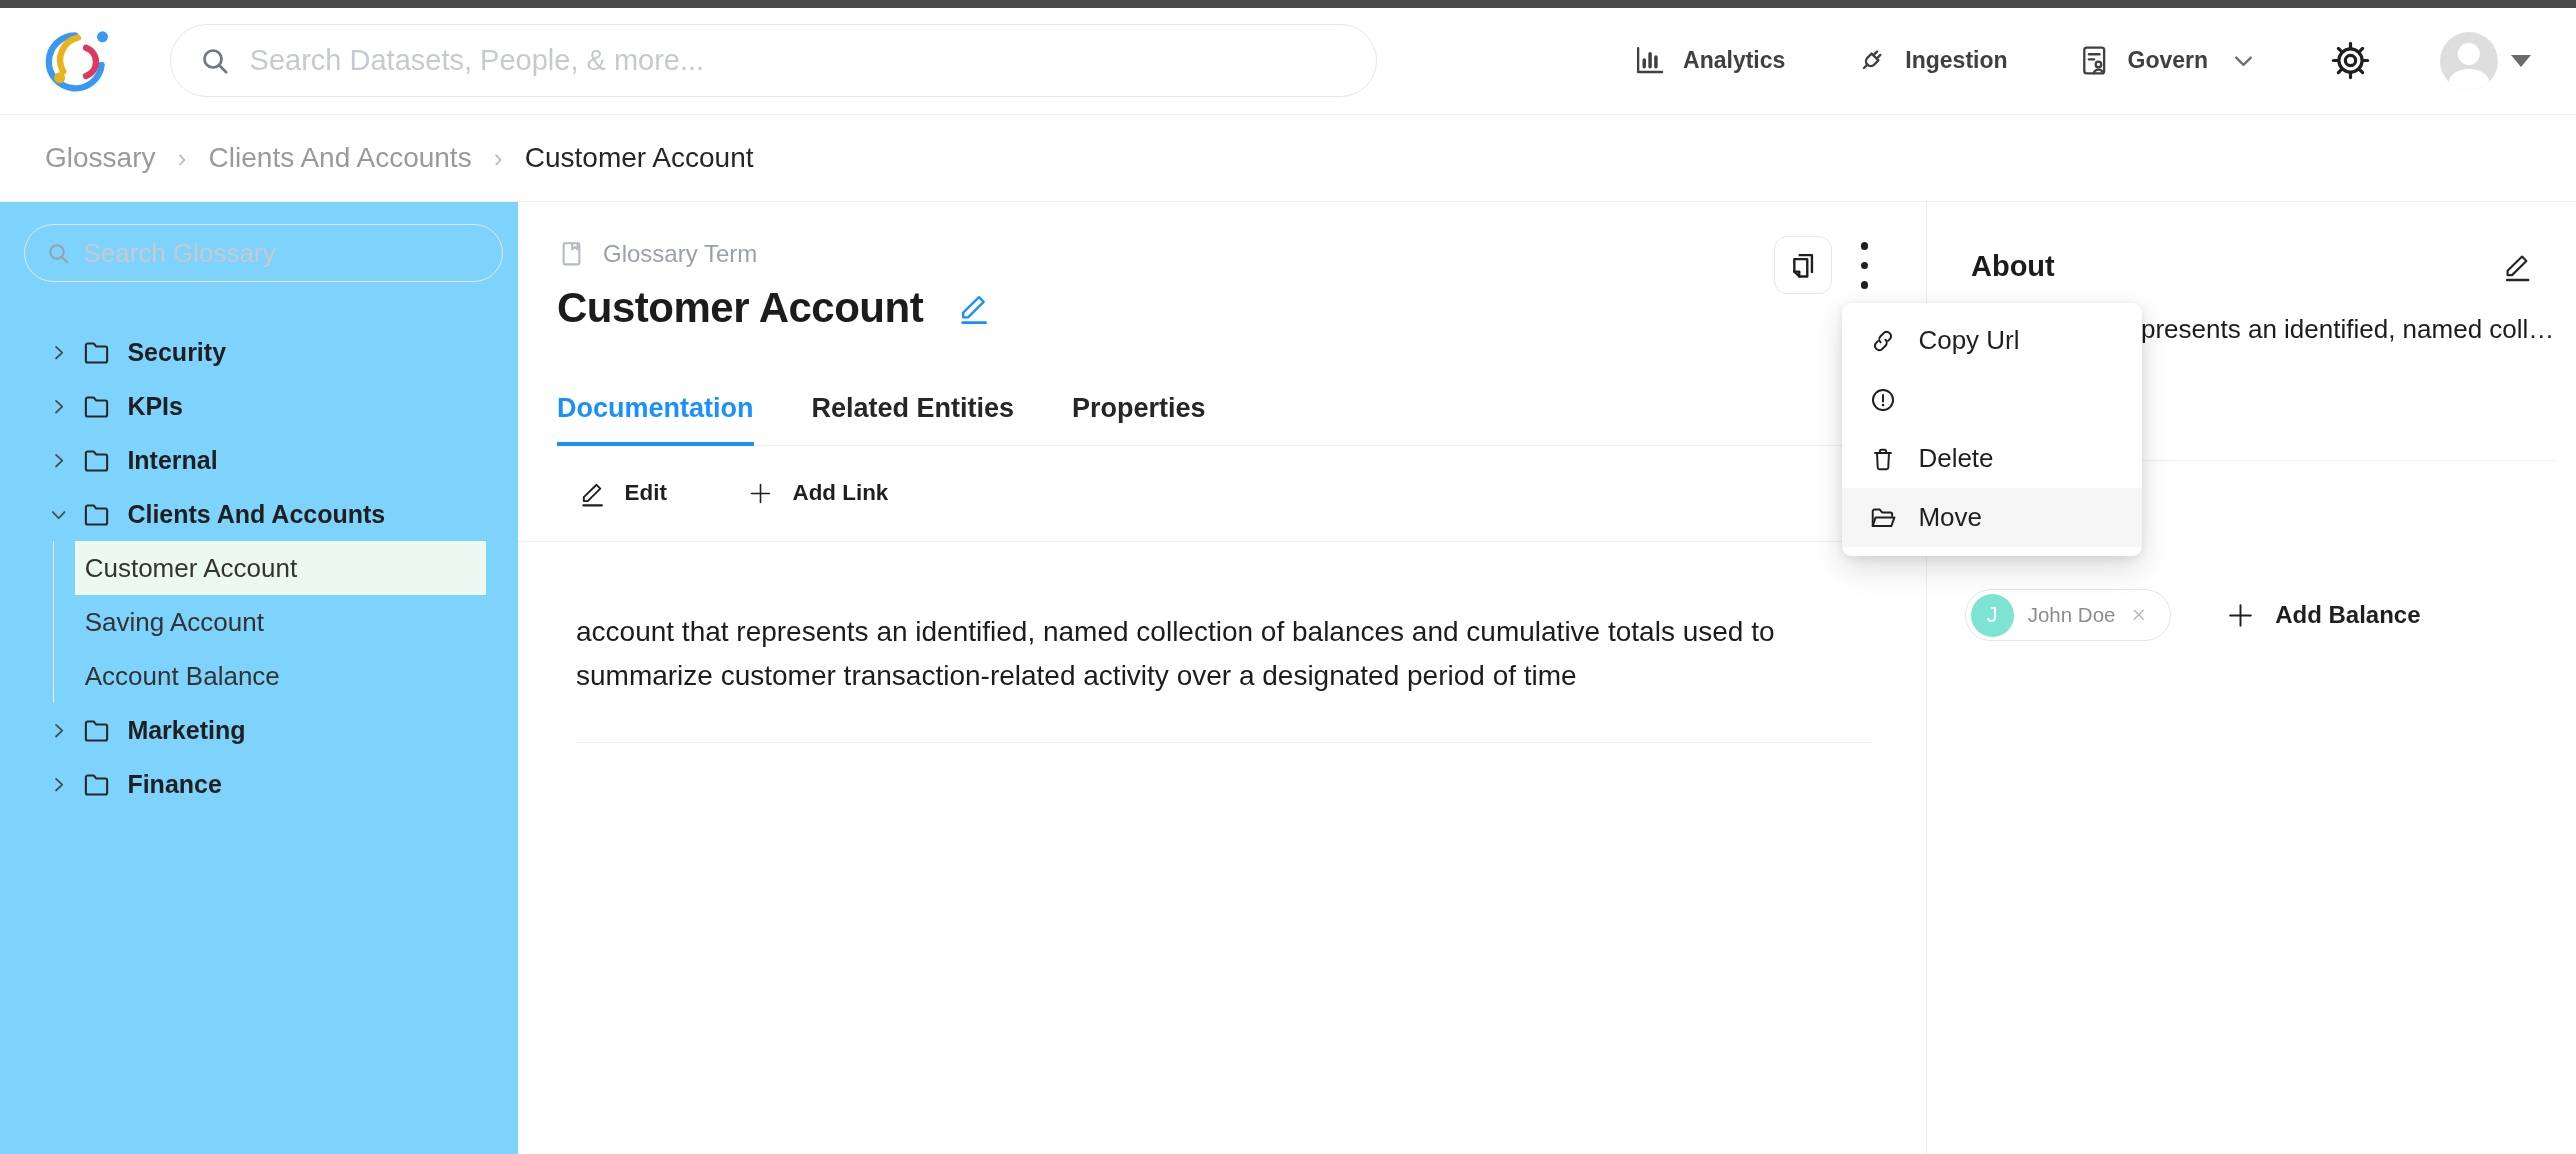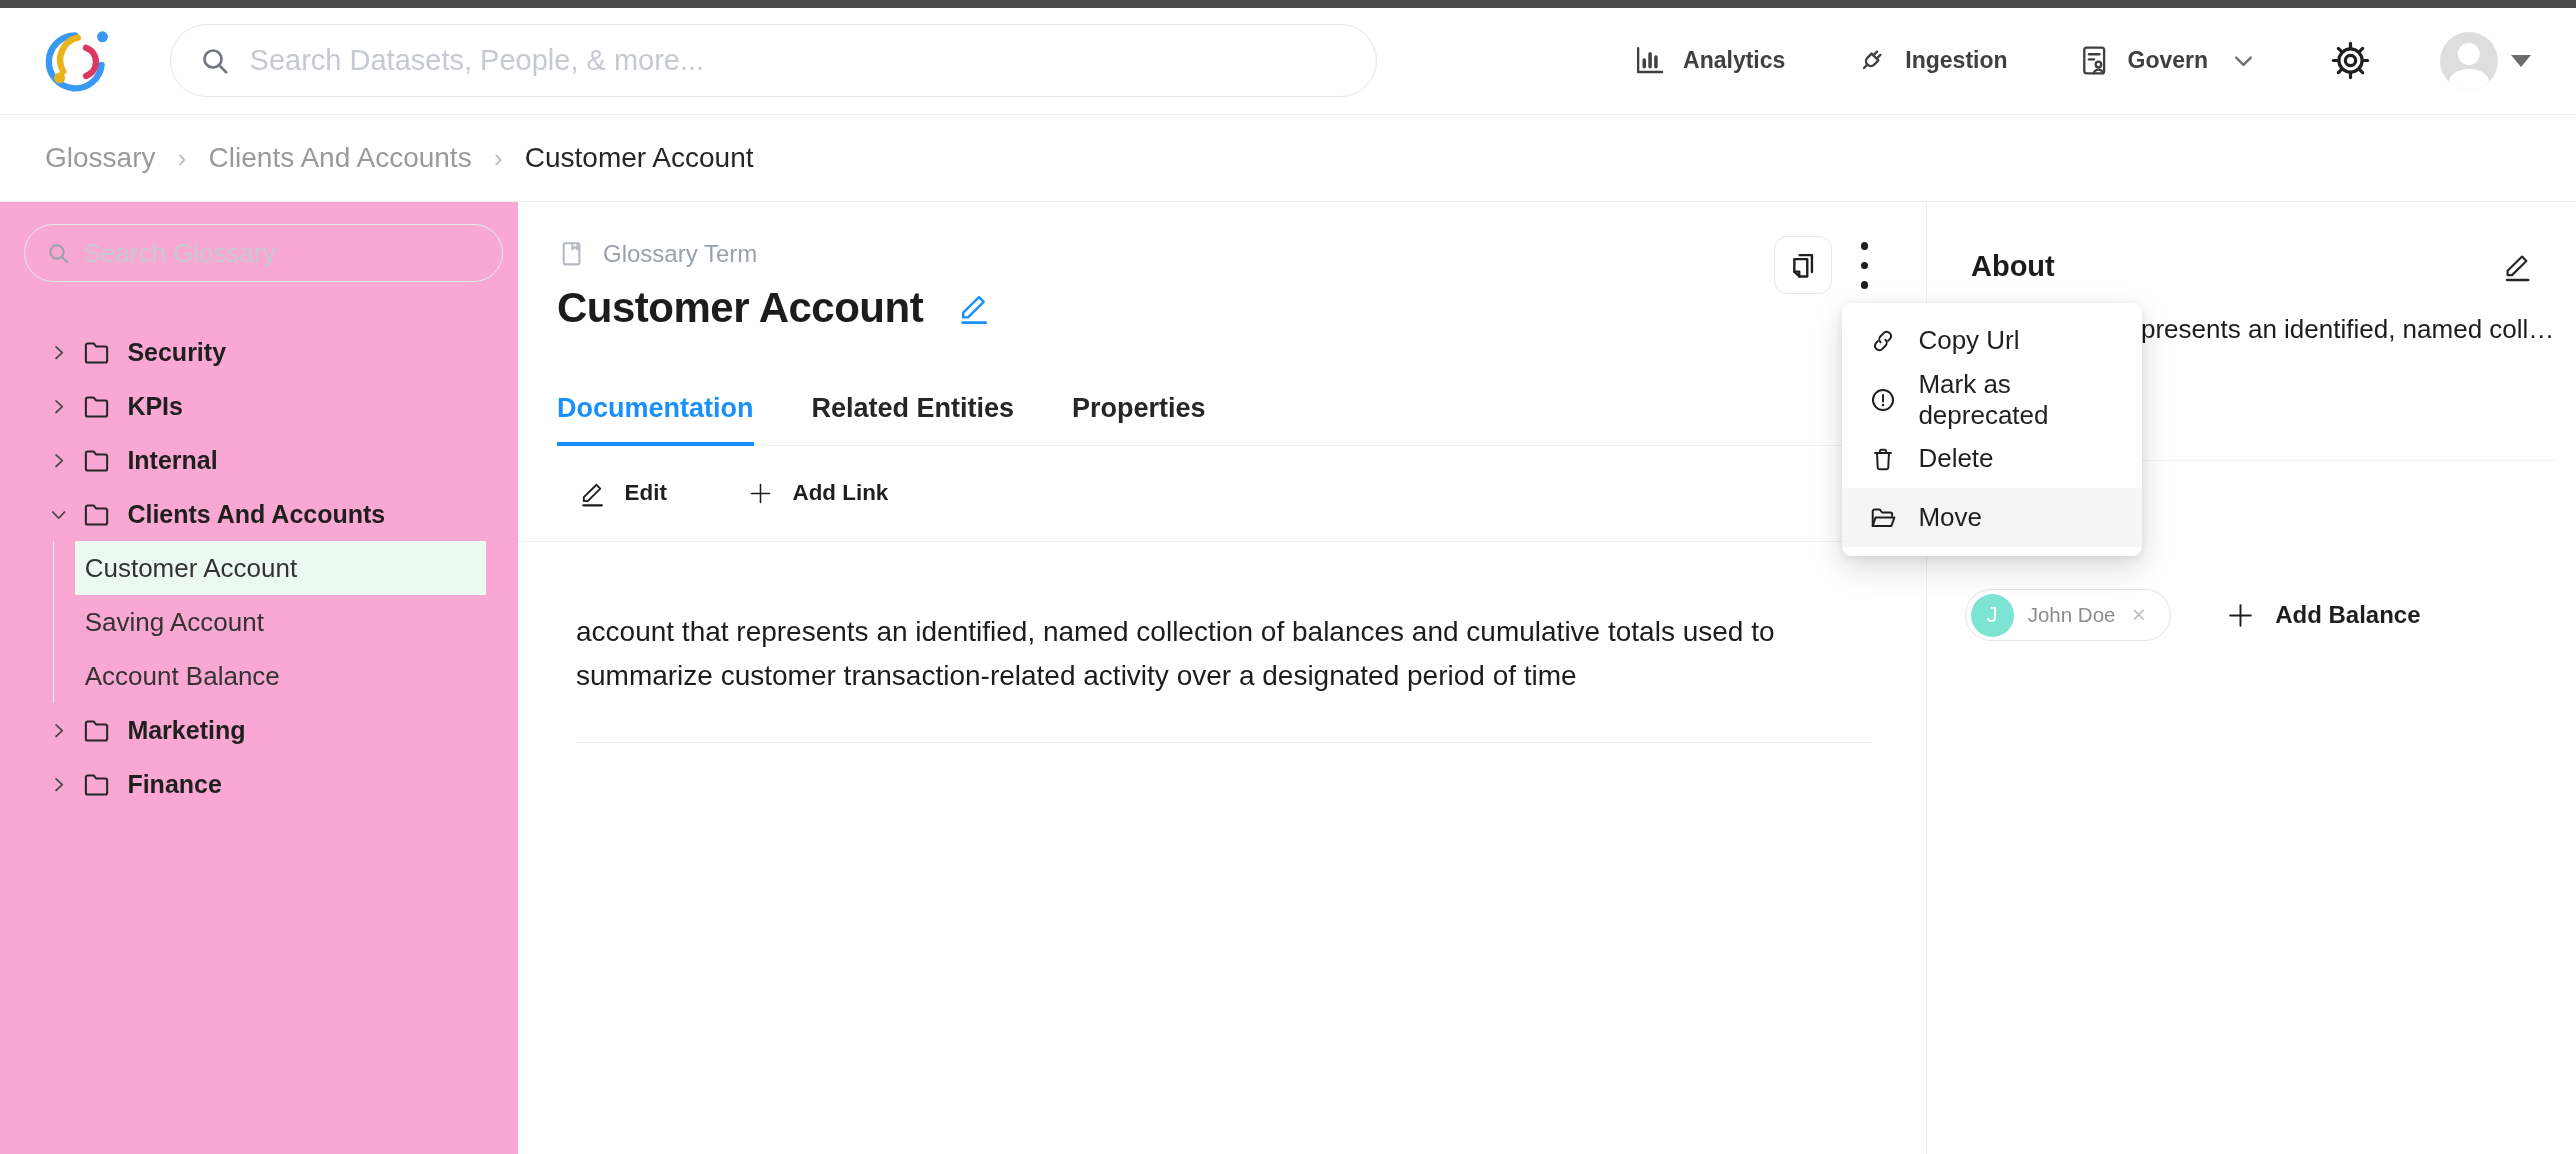--- a/index.html
+++ b/index.html
@@ -46,21 +46,21 @@
   .breadcrumb {
     position:absolute; top:115px; left:0; right:0; height:87px;
     display:flex; align-items:center; gap:22.4px; padding:0 45px;
     border-bottom:0.9px solid #efefef; font-size:28px; background:#fff;
   }
   .crumb { color:#9a9a9a; cursor:pointer; }
   .crumb.current { color:#262626; cursor:default; }
   .crumb-sep { color:#bdbdbd; font-size:25px; }
 
   
-  .sidebar { position:absolute; top:202px; left:0; width:528px; bottom:0; border-right:0.9px solid #efefef; background:#f9a8d4; padding-top:22.4px; }
+  .sidebar { position:absolute; top:202px; left:0; width:528px; bottom:0; border-right:0.9px solid #efefef; background:#7dd3fc; padding-top:22.4px; }
   .glossary-search {
     margin:0 24px; height:58px; border:1.9px solid #e4e7ea; border-radius:30px;
     display:flex; align-items:center; gap:13px; padding:0 20.5px;
   }
   .glossary-search .mag { width:25px; height:25px; color:#9aa1a8; }
   .glossary-search input { border:none; outline:none; flex:1; font-size:26px; color:#444; background:transparent; font-family:"Liberation Sans", sans-serif; }
   .glossary-search input::placeholder { color:#c6cad0; }
   .tree { margin-top:43px; }
   .tree-row { height:54px; display:flex; align-items:center; padding-left:48px; cursor:pointer; }
   .tree-row .twisty { width:21.4px; height:21.4px; color:#4a4a4a; margin-right:13px; stroke-width:2; }
@@ -376,21 +376,20 @@
       <path d="M14.1 10.9 a3.7 3.7 0 0 1 0 5.2 l-2.9 2.9 a3.7 3.7 0 0 1 -5.2 -5.2 l1.7 -1.7"></path>
     </svg>
     <span>Copy Url</span>
   </div>
   <div class="menu-item">
     <svg viewBox="0 0 24 24">
       <circle cx="12" cy="12" r="8.6"></circle>
       <line x1="12" y1="7.6" x2="12" y2="13.2"></line>
       <circle cx="12" cy="16.3" r="1.1" fill="currentColor" stroke="none"></circle>
     </svg>
-    <span>Mark as deprecated</span>
   </div>
   <div class="menu-item">
     <svg viewBox="0 0 24 24">
       <path d="M5.2 6.9 h13.6"></path>
       <path d="M9.3 6.9 V5.3 a1.3 1.3 0 0 1 1.3 -1.3 h2.8 a1.3 1.3 0 0 1 1.3 1.3 v1.6"></path>
       <path d="M6.9 6.9 l.6 12.6 a1.4 1.4 0 0 0 1.4 1.3 h6.2 a1.4 1.4 0 0 0 1.4 -1.3 l.6 -12.6"></path>
     </svg>
     <span>Delete</span>
   </div>
   <div class="menu-item hovered">

